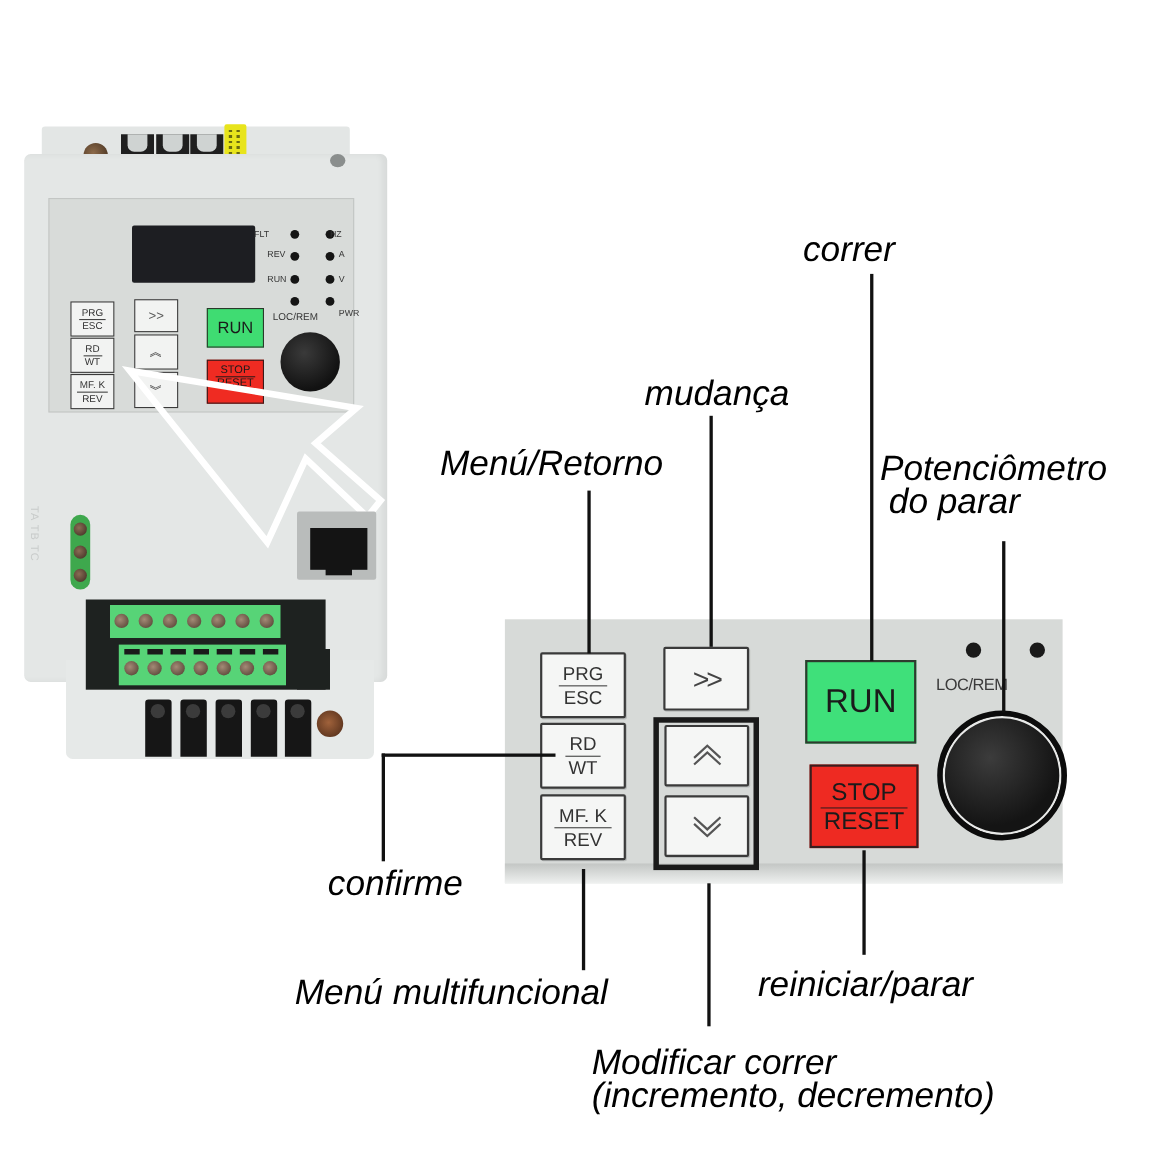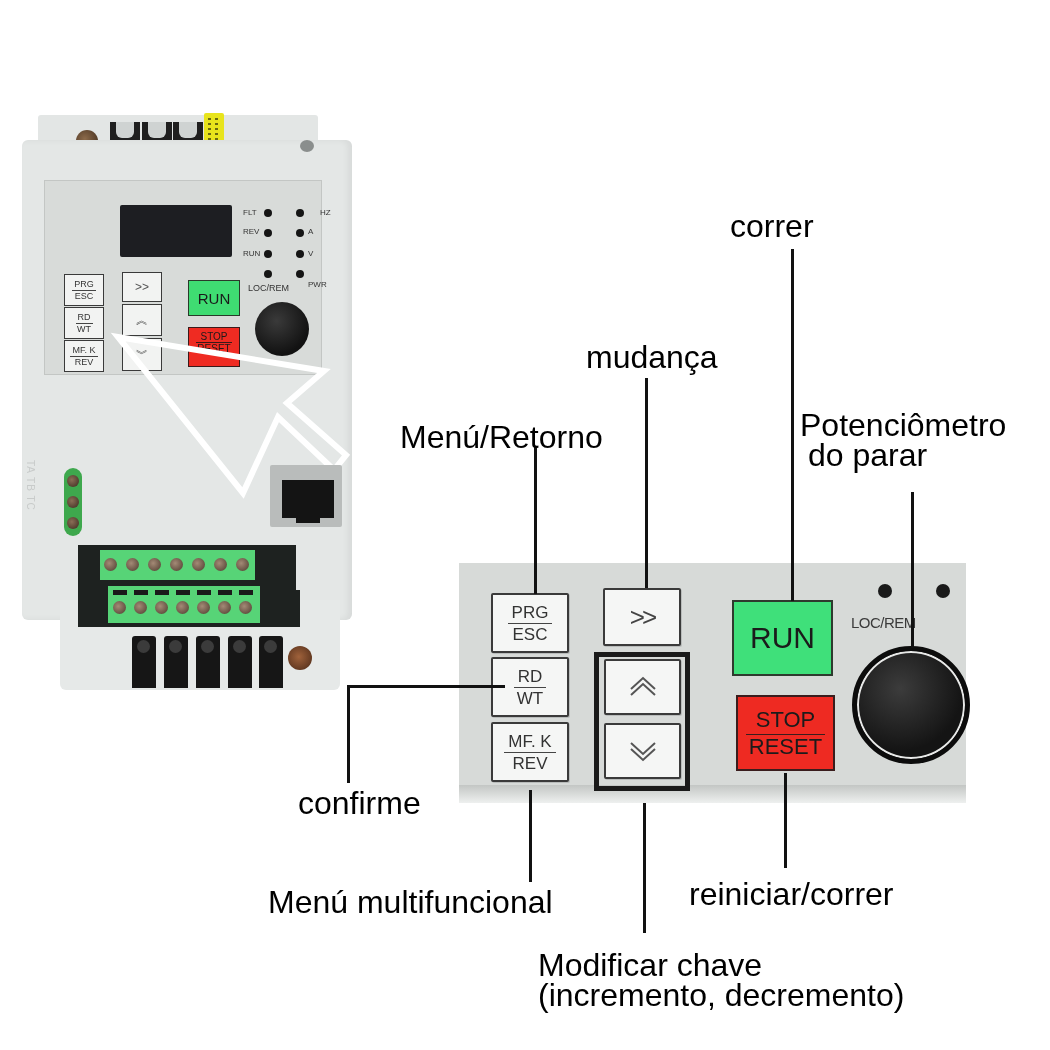--- a/index.html
+++ b/index.html
@@ -66,51 +66,51 @@
   .zkey-down { left: 604px; top: 723px; width: 77px; height: 56px; }
   .mod-box { left: 594px; top: 652px; width: 96px; height: 139px; border: 5px solid #1a1a1a; }
   .zrun { left: 732px; top: 600px; width: 101px; height: 76px; background: #3fe07a; border: 2px solid #2e3a2e; display: flex; align-items: center; justify-content: center; font-size: 30px; color: #1b1b1b; }
   .zstop { left: 736px; top: 695px; width: 99px; height: 76px; background: #ee2a22; border: 2px solid #3a1d1d; display: flex; flex-direction: column; align-items: center; justify-content: center; color: #1b1b1b; font-size: 22px; line-height: 24px; }
   .zstop .top { border-bottom: 1.5px solid #3a1d1d; padding: 0 10px 2px; }
   .zled { width: 14px; height: 14px; border-radius: 50%; background: #1a1a1a; }
   .zloc { left: 851px; top: 614px; font-size: 15px; color: #3b3b3b; letter-spacing: -0.5px; }
   .zknob { left: 852px; top: 646px; width: 118px; height: 118px; border-radius: 50%; background: radial-gradient(circle at 40% 35%, #3c3c3c, #141414 65%); border: 5px solid #0c0c0c; box-shadow: 0 0 0 2px #e8e9e8 inset; }
 
   
-  .lbl { position: absolute; font-size: 32px; line-height: 34px; white-space: nowrap; color: #000; }
+  .lbl { position: absolute; font-size: 32px; line-height: 34px; white-space: nowrap; color: #000; font-style: italic; }
   .line { position: absolute; background: #111; }
 </style>
 </head>
 <body>
 
 <div class="abs dev-top"></div>
 <div class="abs notch" style="left:110px"></div>
 <div class="abs notch" style="left:142px"></div>
 <div class="abs notch" style="left:173px"></div>
 <div class="abs yellow-label"></div>
 <div class="abs screw-top"></div>
 <div class="abs dev-body"></div>
 <div class="abs dev-body-low"></div>
 <div class="abs screw-top-r"></div>
 
 <div class="abs panel"></div>
 <div class="abs display"></div>
 
-<span class="abs led-label" style="left:243px;top:208px">FLT</span>
+<span class="abs led-label" style="left:231px;top:208px">FLT</span>
 <span class="abs led-label" style="left:243px;top:227px">REV</span>
 <span class="abs led-label" style="left:243px;top:249px">RUN</span>
 <div class="abs led" style="left:264px;top:209px"></div>
 <div class="abs led" style="left:264px;top:229px"></div>
 <div class="abs led" style="left:264px;top:250px"></div>
 <div class="abs led" style="left:264px;top:270px"></div>
 <div class="abs led" style="left:296px;top:209px"></div>
 <div class="abs led" style="left:296px;top:229px"></div>
 <div class="abs led" style="left:296px;top:250px"></div>
 <div class="abs led" style="left:296px;top:270px"></div>
-<span class="abs led-label" style="left:320px;top:208px">HZ</span>
+<span class="abs led-label" style="left:300px;top:208px">HZ</span>
 <span class="abs led-label" style="left:308px;top:227px">A</span>
 <span class="abs led-label" style="left:308px;top:249px">V</span>
 <span class="abs led-label" style="left:308px;top:280px">PWR</span>
 <span class="abs loc-label">LOC/REM</span>
 
 <div class="abs key-s" style="left:64px;top:274px;width:40px;height:32px">
   <span class="top">PRG</span>
   <span class="bot">ESC</span>
 </div>
 <div class="abs key-s" style="left:64px;top:307px;width:40px;height:32px">
@@ -234,20 +234,20 @@
 <div class="line" style="left:534px;top:446px;width:3px;height:148px"></div>
 <div class="line" style="left:911px;top:492px;width:3px;height:156px"></div>
 <div class="line" style="left:347px;top:685px;width:158px;height:3px"></div>
 <div class="line" style="left:347px;top:685px;width:3px;height:98px"></div>
 <div class="line" style="left:529px;top:790px;width:3px;height:92px"></div>
 <div class="line" style="left:643px;top:803px;width:3px;height:130px"></div>
 <div class="line" style="left:784px;top:773px;width:3px;height:95px"></div>
 
 <span class="lbl" style="left:730px;top:209px">correr</span>
 <span class="lbl" style="left:586px;top:340px">mudança</span>
-<span class="lbl" style="left:400px;top:420px">Menú/Retorno</span>
+<span class="lbl" style="left:400px;top:404px">Menú/Retorno</span>
 <span class="lbl" style="left:800px;top:408px">Potenciômetro</span>
 <span class="lbl" style="left:808px;top:438px">do parar</span>
 <span class="lbl" style="left:298px;top:786px">confirme</span>
 <span class="lbl" style="left:268px;top:885px">Menú multifuncional</span>
-<span class="lbl" style="left:689px;top:877px">reiniciar/correr</span>
-<span class="lbl" style="left:538px;top:948px">Modificar chave</span>
+<span class="lbl" style="left:689px;top:877px">reiniciar/parar</span>
+<span class="lbl" style="left:538px;top:948px">Modificar correr</span>
 <span class="lbl" style="left:538px;top:978px">(incremento, decremento)</span>
 
 </body></html>

